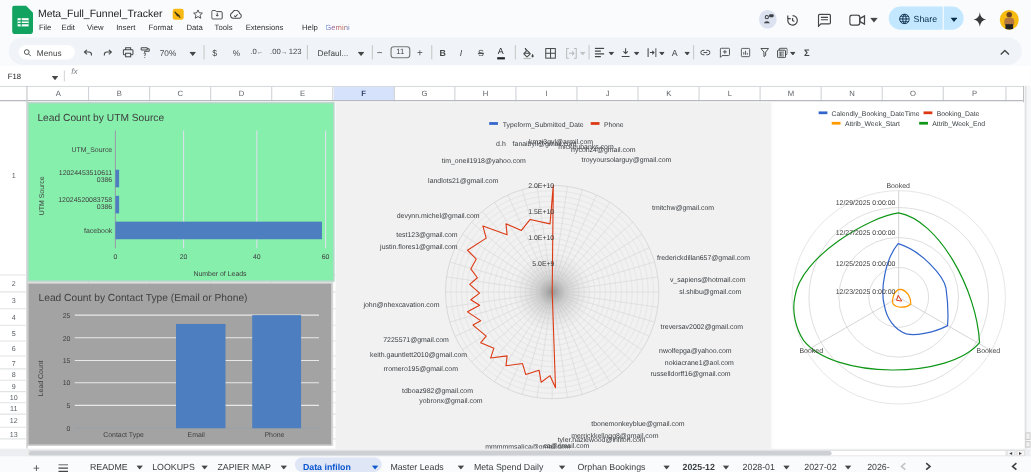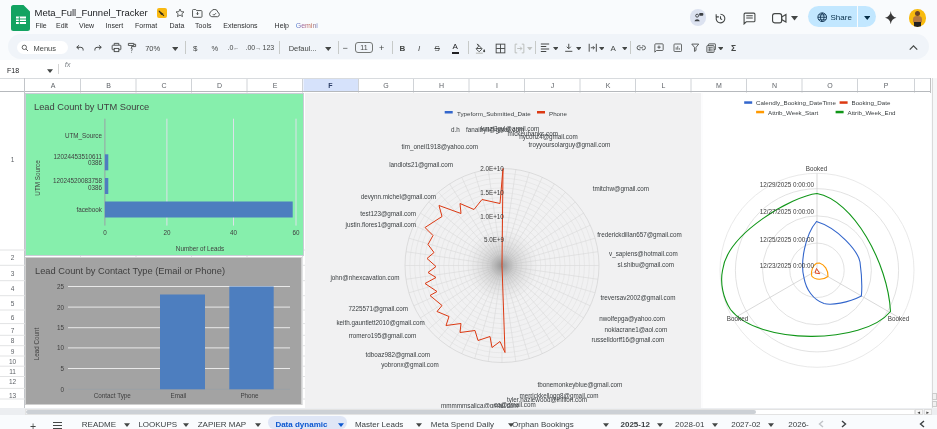--- a/index.html
+++ b/index.html
@@ -564,33 +564,33 @@
     <path d="M0 0 h8 l-4 5 z" fill="#444746"></path>
   </svg>
 <div class="tab" style="left:138.4px;font-weight:500;">LOOKUPS</div>
 <svg class="abs" style="left:182.9px;top:423.4px;" width="6" height="4" viewBox="0 0 8 5">
     <path d="M0 0 h8 l-4 5 z" fill="#444746"></path>
   </svg>
 <div class="tab" style="left:197.7px;font-weight:500;">ZAPIER MAP</div>
 <svg class="abs" style="left:254.9px;top:423.4px;" width="6" height="4" viewBox="0 0 8 5">
     <path d="M0 0 h8 l-4 5 z" fill="#444746"></path>
   </svg>
-<div class="tab" style="left:275.4px;font-weight:bold;color:#0c57d0;">Data dynamic</div>
+<div class="tab" style="left:275.4px;font-weight:bold;color:#0c57d0;">Data infilon</div>
 <svg class="abs" style="left:337.9px;top:423.4px;" width="6" height="4" viewBox="0 0 8 5">
     <path d="M0 0 h8 l-4 5 z" fill="#0c57d0"></path>
   </svg>
 <div class="tab" style="left:354.9px;font-weight:500;">Master Leads</div>
 <svg class="abs" style="left:416px;top:423.4px;" width="6" height="4" viewBox="0 0 8 5">
     <path d="M0 0 h8 l-4 5 z" fill="#444746"></path>
   </svg>
 <div class="tab" style="left:430.8px;font-weight:500;">Meta Spend Daily</div>
 <svg class="abs" style="left:508px;top:423.4px;" width="6" height="4" viewBox="0 0 8 5">
     <path d="M0 0 h8 l-4 5 z" fill="#444746"></path>
   </svg>
-<div class="tab" style="left:512px;font-weight:500;">Orphan Bookings</div>
+<div class="tab" style="left:525px;font-weight:500;">Orphan Bookings</div>
 <svg class="abs" style="left:603px;top:423.4px;" width="6" height="4" viewBox="0 0 8 5">
     <path d="M0 0 h8 l-4 5 z" fill="#444746"></path>
   </svg>
 <div class="tab" style="left:620.5px;font-weight:700;">2025-12</div>
 <svg class="abs" style="left:657px;top:423.4px;" width="6" height="4" viewBox="0 0 8 5">
     <path d="M0 0 h8 l-4 5 z" fill="#444746"></path>
   </svg>
 <div class="tab" style="left:675.1px;font-weight:500;">2028-01</div>
 <svg class="abs" style="left:712px;top:423.4px;" width="6" height="4" viewBox="0 0 8 5">
     <path d="M0 0 h8 l-4 5 z" fill="#444746"></path>

